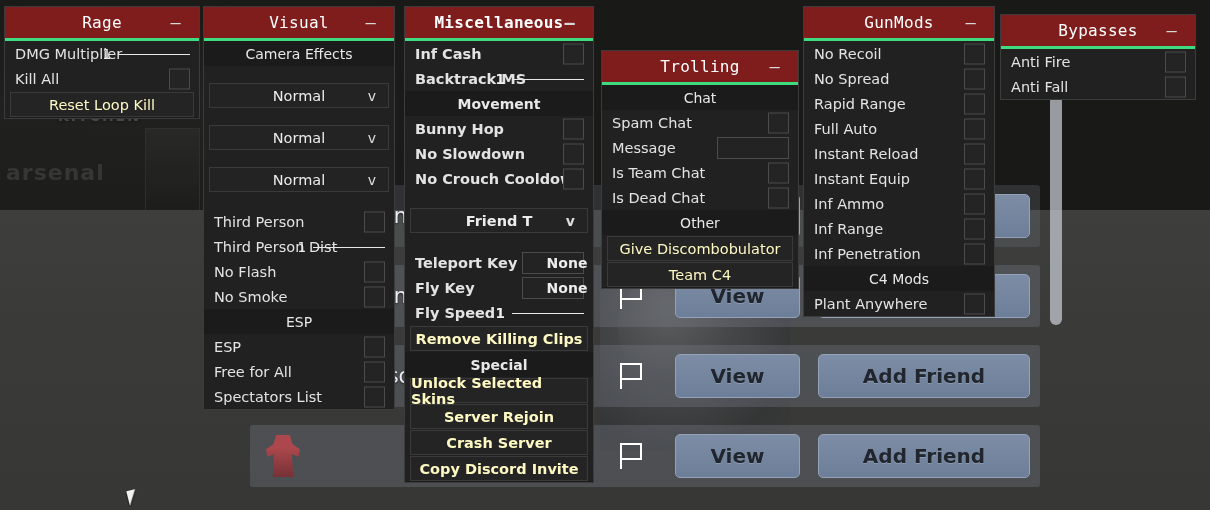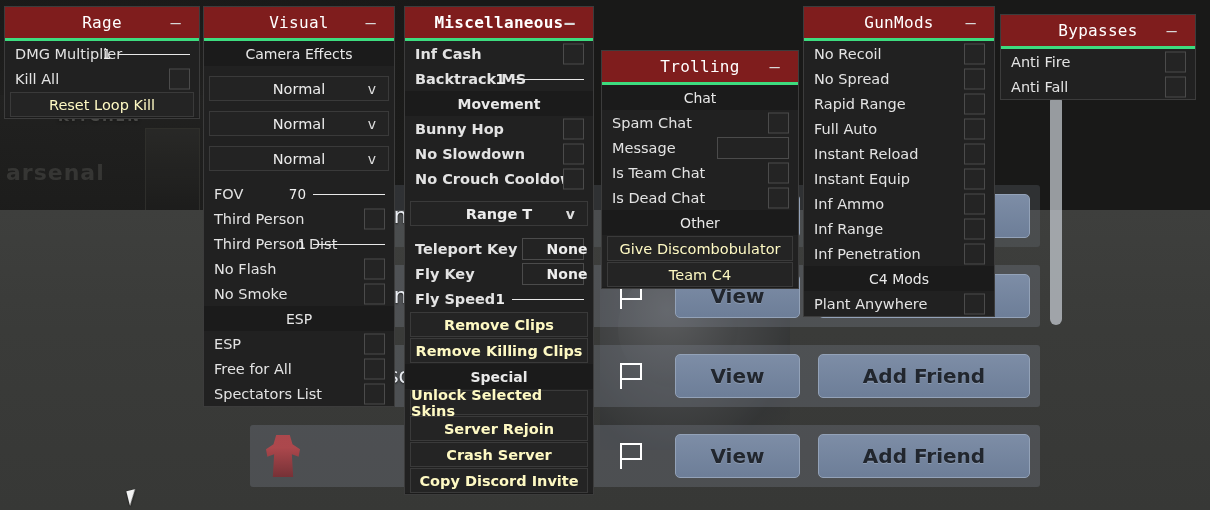--- a/index.html
+++ b/index.html
@@ -128,21 +128,21 @@
     position:absolute; color:#f0f0f0; font-size:13.5px;
   }
   .slider-line {
     position:absolute; height:1px; background:#e8e8e8;
   }
   .section {
     height:25px; display:flex; align-items:center; justify-content:center;
     background:#1b1b1b; color:#e8e8e8; font-size:14px;
   }
   .dropdown {
-    height:25px; margin:10px 5px; border:1px solid #3a3a3a; background:#232323;
+    height:25px; margin:17px 5px; border:1px solid #3a3a3a; background:#232323;
     display:flex; align-items:center; justify-content:center; position:relative;
     font-size:14.5px; color:#ececec;
   }
   .dropdown .chev {
     position:absolute; right:12px; font-family:"DejaVu Sans", sans-serif; font-size:14px; color:#dcdcdc;
   }
   .btn-row {
     height:25px; margin:1px 5px; border:1px solid #3a3a3a; background:#242424;
     display:flex; align-items:center; justify-content:center;
     font-size:14.5px; color:#fef9c3;
@@ -265,25 +265,20 @@
       </div>
       <div class="dropdown">
         <span>Normal</span>
         <span class="chev">v</span>
       </div>
       <div class="dropdown">
         <span>Normal</span>
         <span class="chev">v</span>
       </div>
       <div class="row">
-        <span class="row-label">FOV</span>
-        <span class="slider-val" style="right: 88px;">70</span>
-        <div class="slider-line" style="right: 9px; width: 72px; top: 50%;"></div>
-      </div>
-      <div class="row">
         <span class="row-label">Third Person</span>
         <div class="checkbox"></div>
       </div>
       <div class="row">
         <span class="row-label">Third Person Dist</span>
         <span class="slider-val" style="right: 88px;">1</span>
         <div class="slider-line" style="right: 9px; width: 72px; top: 50%;"></div>
       </div>
       <div class="row">
         <span class="row-label">No Flash</span>
@@ -331,37 +326,36 @@
       </div>
       <div class="row">
         <span class="row-label">No Slowdown</span>
         <div class="checkbox"></div>
       </div>
       <div class="row">
         <span class="row-label">No Crouch Cooldown</span>
         <div class="checkbox"></div>
       </div>
       <div class="dropdown">
-        <span>Range T</span>
+        <span>Friend T</span>
         <span class="chev">v</span>
       </div>
       <div class="row">
         <span class="row-label">Teleport Key</span>
         <div class="keybox">None</div>
       </div>
       <div class="row">
         <span class="row-label">Fly Key</span>
         <div class="keybox">None</div>
       </div>
       <div class="row">
         <span class="row-label">Fly Speed</span>
         <span class="slider-val" style="right: 88px;">1</span>
         <div class="slider-line" style="right: 9px; width: 72px; top: 50%;"></div>
       </div>
-      <div class="btn-row">Remove Clips</div>
       <div class="btn-row">Remove Killing Clips</div>
       <div class="section">Special</div>
       <div class="btn-row">Unlock Selected Skins</div>
       <div class="btn-row">Server Rejoin</div>
       <div class="btn-row">Crash Server</div>
       <div class="btn-row">Copy Discord Invite</div>
     </div>
   </div>
 <div class="panel" id="panel-troll" style="left:601px; top:6px;  width:198px;margin-top:44px;">
     <div class="panel-title">

